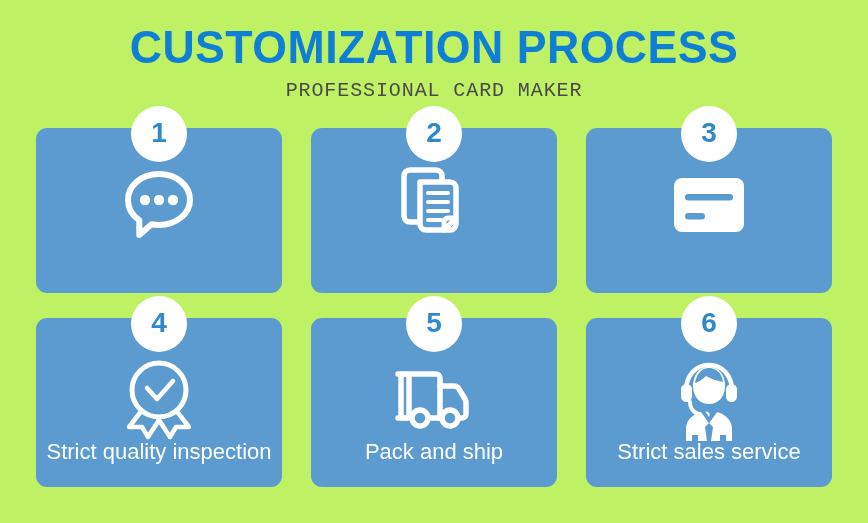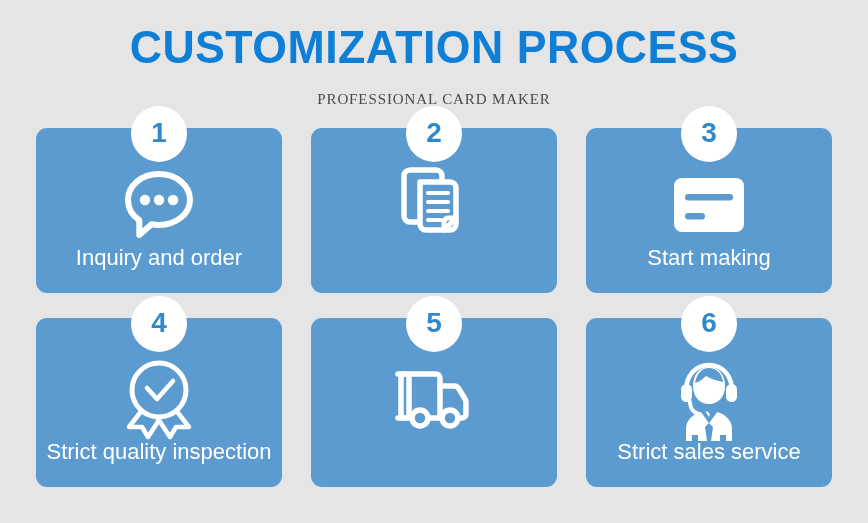--- a/index.html
+++ b/index.html
@@ -11,21 +11,21 @@
     height: 523px;
     background: #ffffff;
     font-family: "Liberation Sans", sans-serif;
     overflow: hidden;
   }
 
   .infographic {
     position: relative;
     width: 868px;
     height: 523px;
-    background: #e5e5e5;
+    background: #bef264;
   }
 
   
   .header {
     position: absolute;
     left: 0;
     top: 0;
     width: 868px;
     text-align: center;
   }
@@ -37,24 +37,24 @@
     font-size: 47px;
     font-weight: bold;
     line-height: 52px;
     letter-spacing: 0.5px;
     color: #0f7fd6;
     transform: scaleX(0.95);
     white-space: nowrap;
   }
 
   .subtitle {
-    margin: 12px;
+    margin: 0;
     padding-top: 6px;
-    font-family: Liberation Serif, serif;
-    font-size: 15px;
+    font-family: Liberation Mono, monospace;
+    font-size: 20px;
     font-weight: normal;
     letter-spacing: 0.9px;
     color: #4a4a4a;
     white-space: nowrap;
   }
 
   
   .grid {
     position: absolute;
     left: 36px;
@@ -161,21 +161,20 @@
         <span class="badge-num">1</span>
       </div>
       <div class="card-icon">
         <svg width="76" height="72" viewBox="0 0 76 72">
           <path d="M38 5 C20.5 5 7 16.6 7 31 C7 39.2 11.4 46.5 18.3 51.3 L18.3 66 L30.6 55.3 C33 55.8 35.4 56 38 56 C55.5 56 69 44.4 69 31 C69 16.6 55.5 5 38 5 Z" fill="none" stroke="#ffffff" stroke-width="6" stroke-linejoin="round" stroke-linecap="round"></path>
           <circle cx="24" cy="31" r="5.2" fill="#ffffff"></circle>
           <circle cx="38" cy="31" r="5.2" fill="#ffffff"></circle>
           <circle cx="52" cy="31" r="5.2" fill="#ffffff"></circle>
         </svg>
       </div>
-      <div class="card-label">Inquiry and order</div>
     </div>
 
     <div class="card row1">
       <div class="badge">
         <span class="badge-num">2</span>
       </div>
       <div class="card-icon">
         <svg width="72" height="78" viewBox="0 0 72 78">
           <rect x="6" y="4" width="38" height="52" rx="6" ry="6" fill="none" stroke="#ffffff" stroke-width="5.5"></rect>
           <path d="M22 16 L52 16 C55.3 16 58 18.7 58 22 L58 58 C58 61.3 55.3 64 52 64 L28 64 C24.7 64 22 61.3 22 58 Z" fill="#5b9bd0" stroke="#ffffff" stroke-width="5.5" stroke-linejoin="round"></path>
@@ -192,21 +191,20 @@
       <div class="badge">
         <span class="badge-num">3</span>
       </div>
       <div class="card-icon">
         <svg width="74" height="58" viewBox="0 0 74 58">
           <rect x="2" y="2" width="70" height="54" rx="8" ry="8" fill="#ffffff"></rect>
           <rect x="13" y="18" width="48" height="6.5" rx="3.25" ry="3.25" fill="#5b9bd0"></rect>
           <rect x="13" y="37" width="20" height="6.5" rx="3.25" ry="3.25" fill="#5b9bd0"></rect>
         </svg>
       </div>
-      <div class="card-label">Start making</div>
     </div>
 
     <div class="card row2">
       <div class="badge">
         <span class="badge-num">4</span>
       </div>
       <div class="card-icon">
         <svg width="80" height="84" viewBox="0 0 80 84">
           <path d="M24 52 L10 70 L23 70 L29 80 L42 60 Z" fill="#5b9bd0" stroke="#ffffff" stroke-width="4.5" stroke-linejoin="round"></path>
           <path d="M56 52 L70 70 L57 70 L51 80 L38 60 Z" fill="#5b9bd0" stroke="#ffffff" stroke-width="4.5" stroke-linejoin="round"></path>
@@ -223,20 +221,21 @@
       </div>
       <div class="card-icon">
         <svg width="84" height="66" viewBox="0 0 84 66">
           <path d="M6 8 L13 8 C15.2 8 17 9.8 17 12 L17 48 C17 50.2 15.2 52 13 52 L6 52" fill="none" stroke="#ffffff" stroke-width="5.5" stroke-linecap="round" stroke-linejoin="round"></path>
           <path d="M13 8 L44 8 C46.2 8 48 9.8 48 12 L48 20 L62 20 C64 20 65.8 21 66.8 22.7 L73 33 C73.7 34.2 74 35.5 74 36.8 L74 48 C74 50.2 72.2 52 70 52 L13 52 C10.8 52 9 50.2 9 48 L9 12 C9 9.8 10.8 8 13 8 Z" fill="none" stroke="#ffffff" stroke-width="5.5" stroke-linejoin="round"></path>
           <line x1="48" y1="20" x2="48" y2="52" stroke="#ffffff" stroke-width="5.5" stroke-linecap="round"></line>
           <circle cx="28" cy="52" r="8" fill="#5b9bd0" stroke="#ffffff" stroke-width="5.5"></circle>
           <circle cx="58" cy="52" r="8" fill="#5b9bd0" stroke="#ffffff" stroke-width="5.5"></circle>
         </svg>
       </div>
+      <div class="card-label">Pack and ship</div>
     </div>
 
     <div class="card row2">
       <div class="badge">
         <span class="badge-num">6</span>
       </div>
       <div class="card-icon">
         <svg width="78" height="84" viewBox="0 0 78 84">
 
           <path d="M16 34 C16 18 26 8 39 8 C52 8 62 18 62 34" fill="none" stroke="#ffffff" stroke-width="4.5" stroke-linecap="round"></path>

